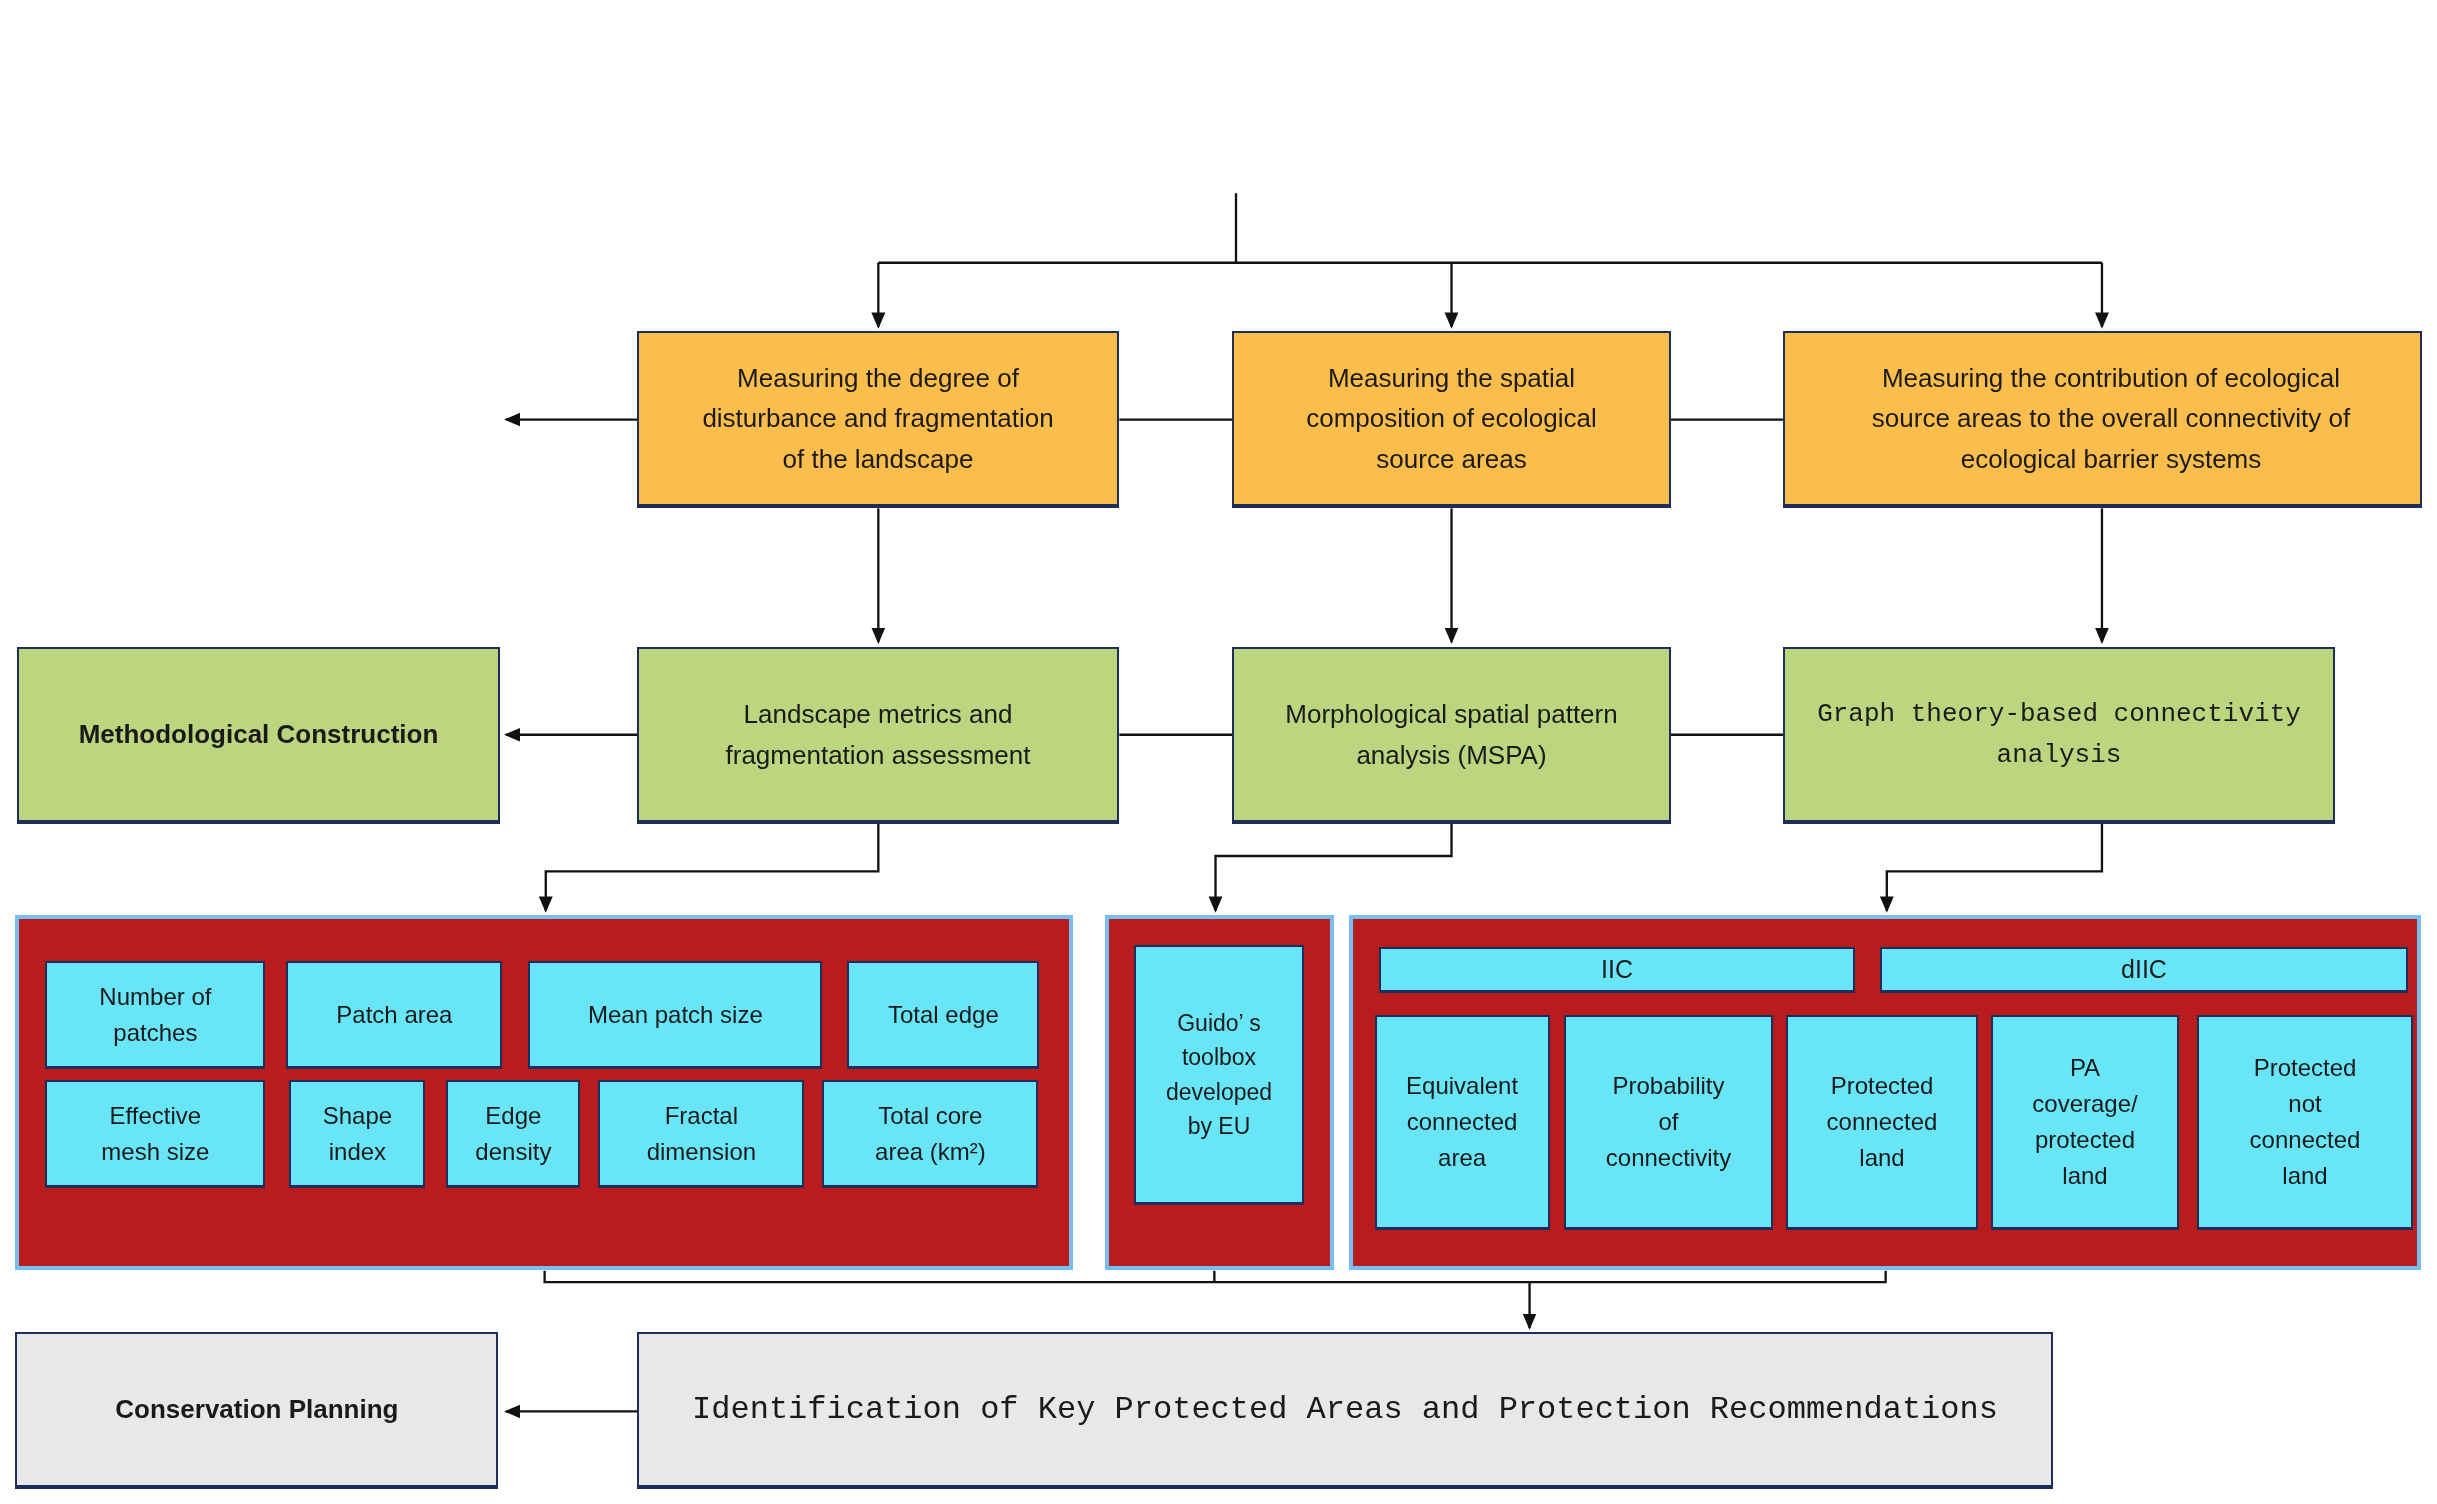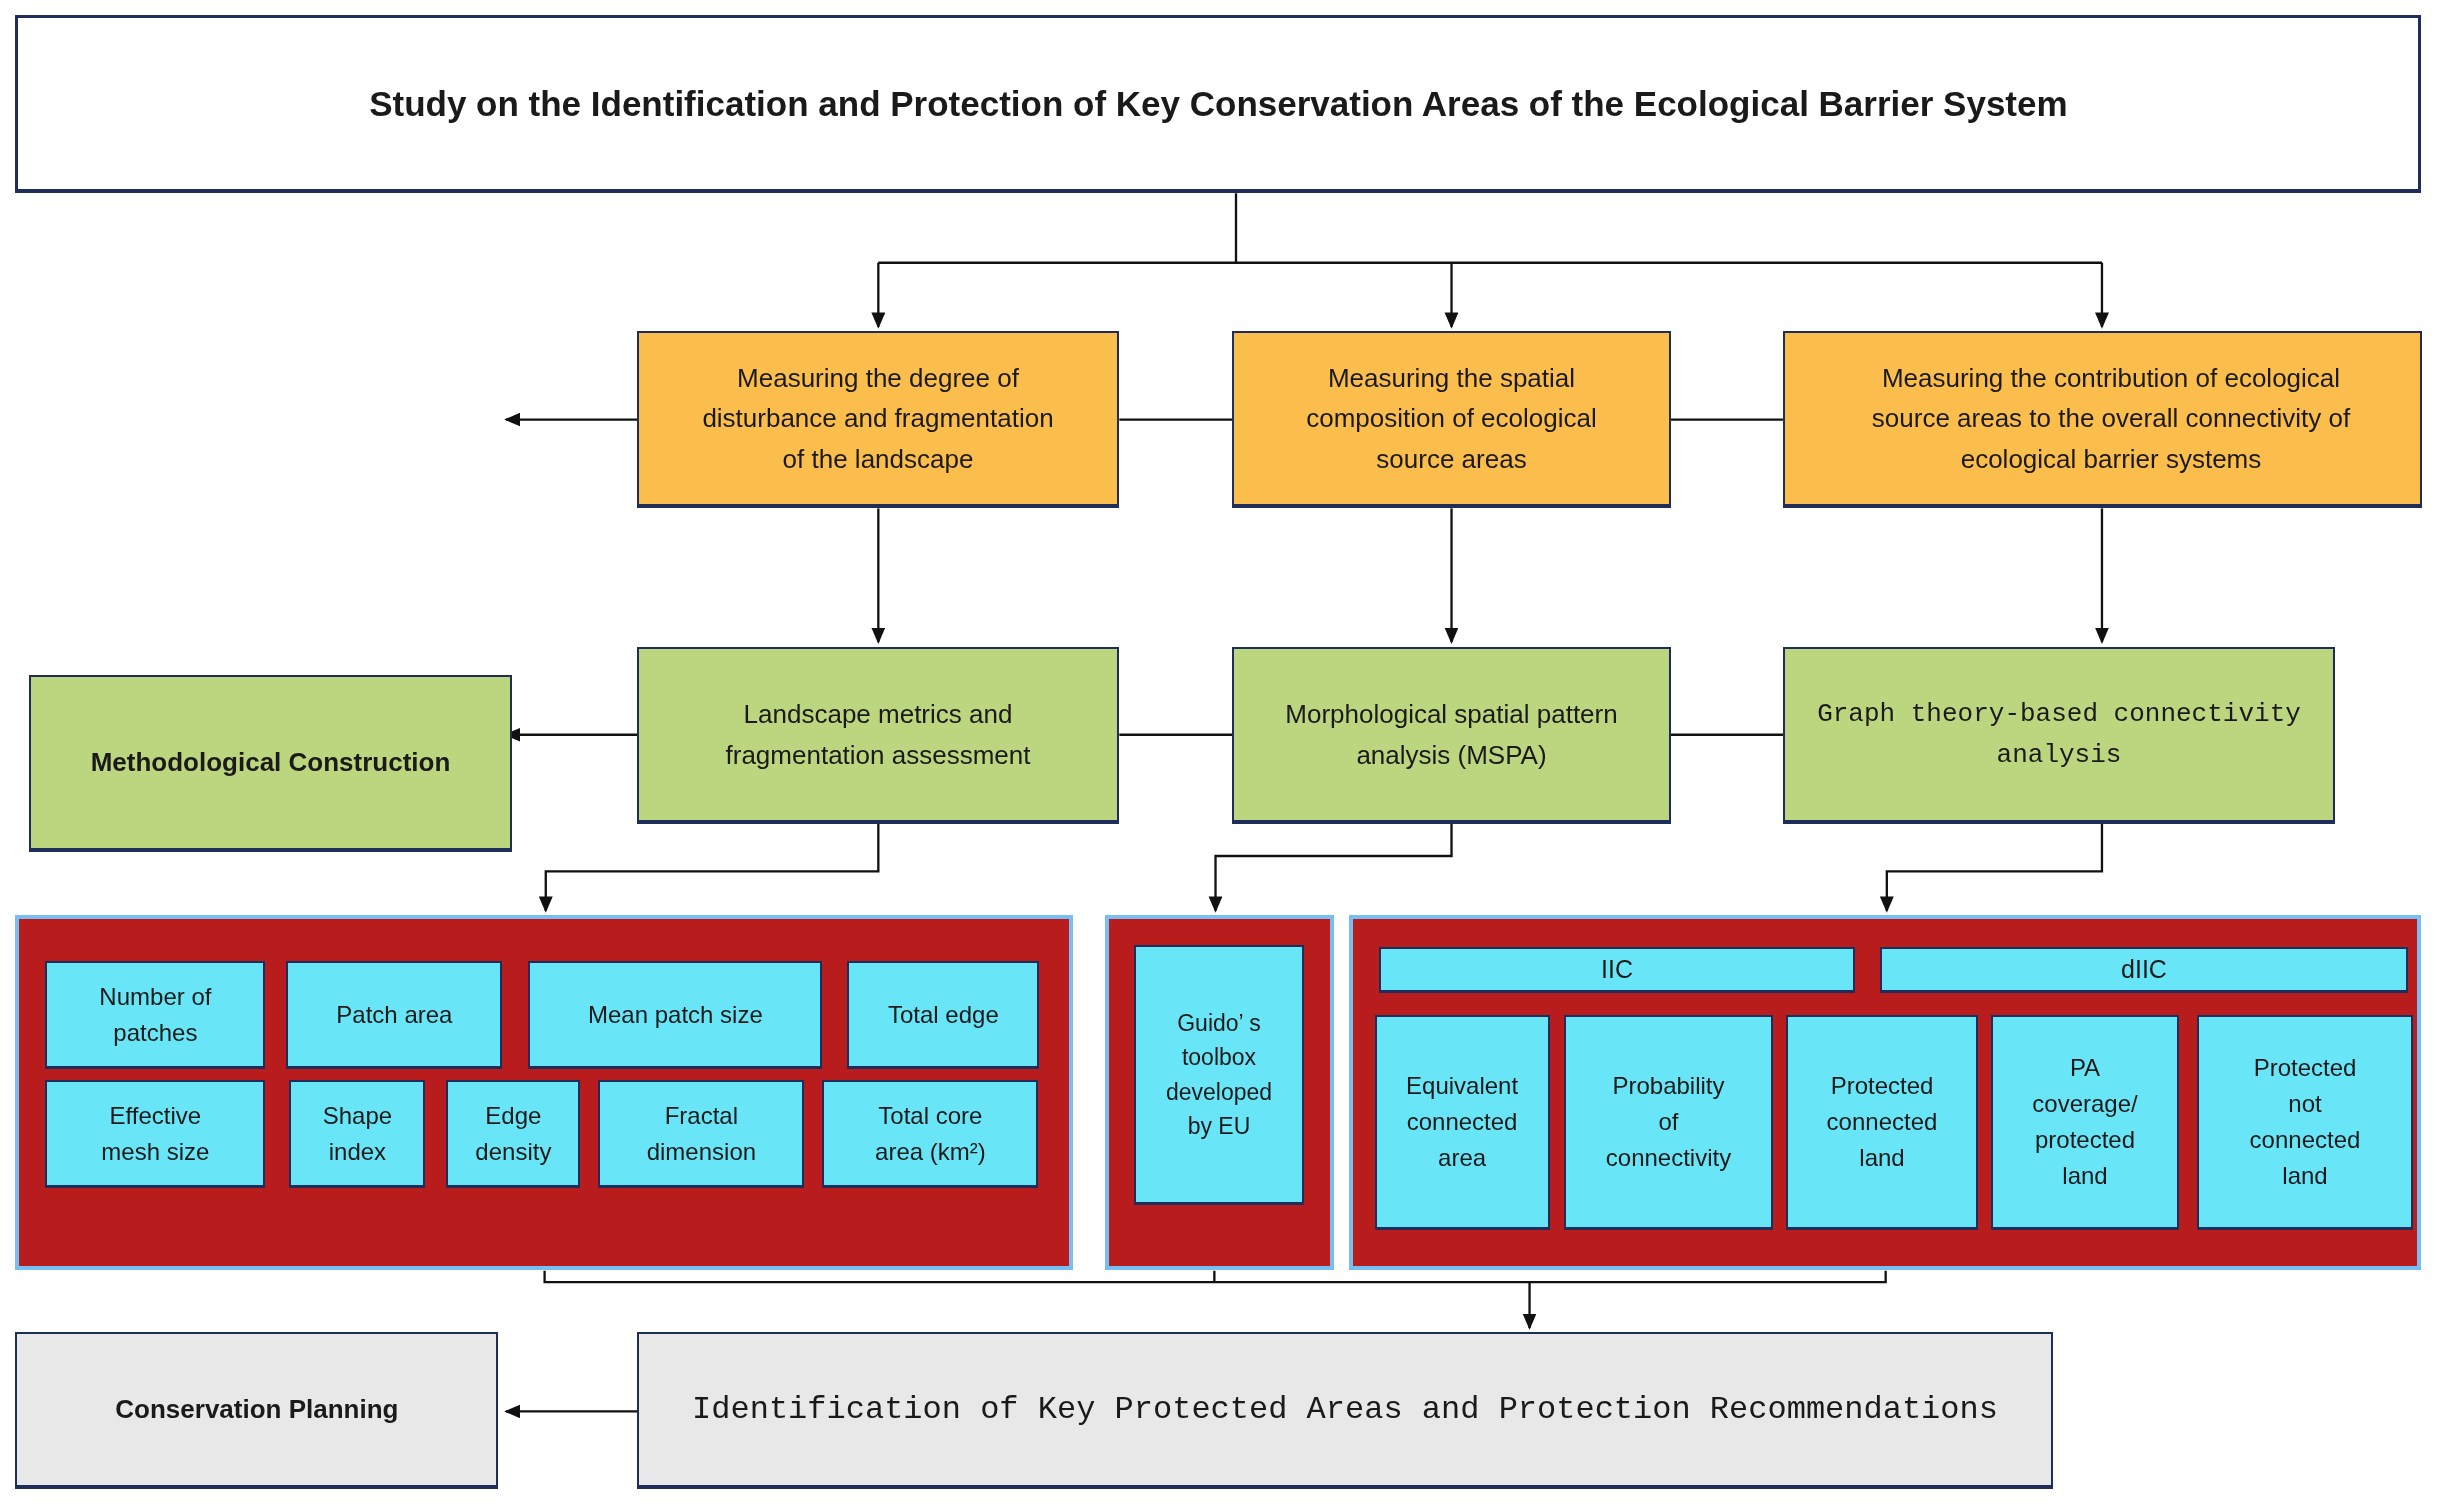--- a/index.html
+++ b/index.html
@@ -46,33 +46,32 @@
     <path class="ar" marker-end="url(#ah)" d="M1879,658 V831"></path>
     <path class="ar" marker-end="url(#ah)" d="M2721,658 V831"></path>
     <path class="ar" marker-end="url(#ah)" d="M825,951 H655"></path>
     <path class="ar" marker-end="url(#ah)" d="M1137,1066 V1128 H706.5 V1179"></path>
     <path class="ar" marker-end="url(#ah)" d="M1879,1066 V1108 H1573.5 V1179"></path>
     <path class="ar" marker-end="url(#ah)" d="M2721,1066 V1128 H2442.5 V1179"></path>
     <path class="ar" marker-end="url(#ah)" d="M1980,1660 V1719"></path>
     <path class="ar" marker-end="url(#ah)" d="M825,1827 H655"></path>
   </svg>
 
-  <div class="box title" style="left:15.4px;top:15.4px;width:2406px;height:178px;">Study on the Identification and Protection of Key Conservation Areas of the Ecological Barrier System</div>
 
   <div class="box orange" style="left:637px;top:331px;width:482px;height:177px;">Measuring the degree of
 disturbance and fragmentation
 of the landscape</div>
   <div class="box orange" style="left:1232px;top:331px;width:439px;height:177px;">Measuring the spatial
 composition of ecological
 source areas</div>
   <div class="box orange" style="left:1783px;top:331px;width:639px;height:177px;padding-left:17px;">Measuring the contribution of ecological
 source areas to the overall connectivity of
 ecological barrier systems</div>
 
-  <div class="box green labelbox" style="left:29px;top:647px;width:483px;height:177px;margin-top:28px;">Methodological Construction</div>
+  <div class="box green labelbox" style="left:17px;top:647px;width:483px;height:177px;">Methodological Construction</div>
   <div class="box green" style="left:637px;top:647px;width:482px;height:177px;">Landscape metrics and
 fragmentation assessment</div>
   <div class="box green" style="left:1232px;top:647px;width:439px;height:177px;">Morphological spatial pattern
 analysis (MSPA)</div>
   <div class="box green" style="left:1783px;top:647px;width:552px;height:177px;font-family:Liberation Mono, monospace;">Graph theory-based connectivity analysis</div>
 
   <div class="group" style="left:15.4px;top:915px;width:1058px;height:355px;">
     <div class="cyan" style="left:26px;top:42px;width:220px;height:108px;">Number of
 patches</div>
     <div class="cyan" style="left:267px;top:42px;width:216px;height:108px;">Patch area</div>

